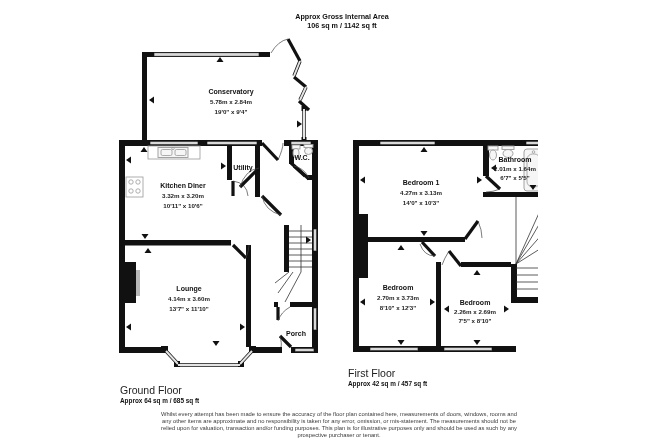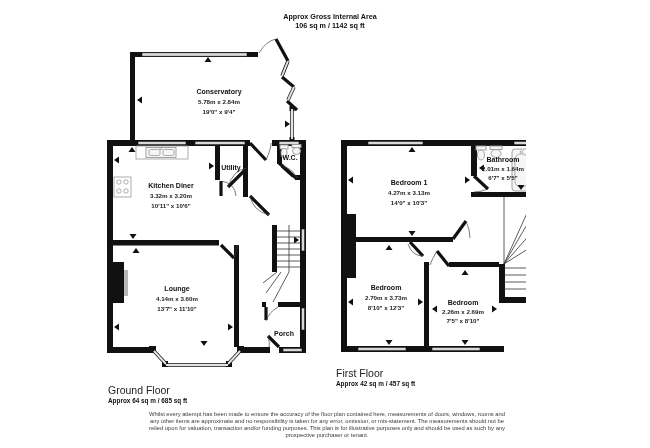--- a/index.html
+++ b/index.html
@@ -1,17 +1,17 @@
 <!DOCTYPE html>
 <html><head>
 <meta charset="utf-8">
 <style>
   html,body{margin:0;padding:0;background:#fff;}
   .canvas{position:relative;width:526px;height:448px;background:#ffffff;overflow:hidden;
-          font-family:"Liberation Sans",sans-serif;}
+          font-family:"Liberation Sans",sans-serif;margin-left:12px;}
   svg{display:block;}
   .wall{fill:#111;}
   .win{fill:#d9d9d9;stroke:#111;stroke-width:0.6;}
   .leaf{stroke:#111;stroke-width:3.2;fill:none;}
   .arc{stroke:#444;stroke-width:0.7;fill:none;}
   .thin{stroke:#333;stroke-width:0.8;fill:none;}
   .fix{stroke:#999;stroke-width:0.9;fill:#f6f6f6;}
   .fixline{stroke:#999;stroke-width:0.8;fill:none;}
   .wlo{stroke:#111;stroke-width:3.4;fill:none;}
   .wli{stroke:#e4e4e4;stroke-width:2;fill:none;}

